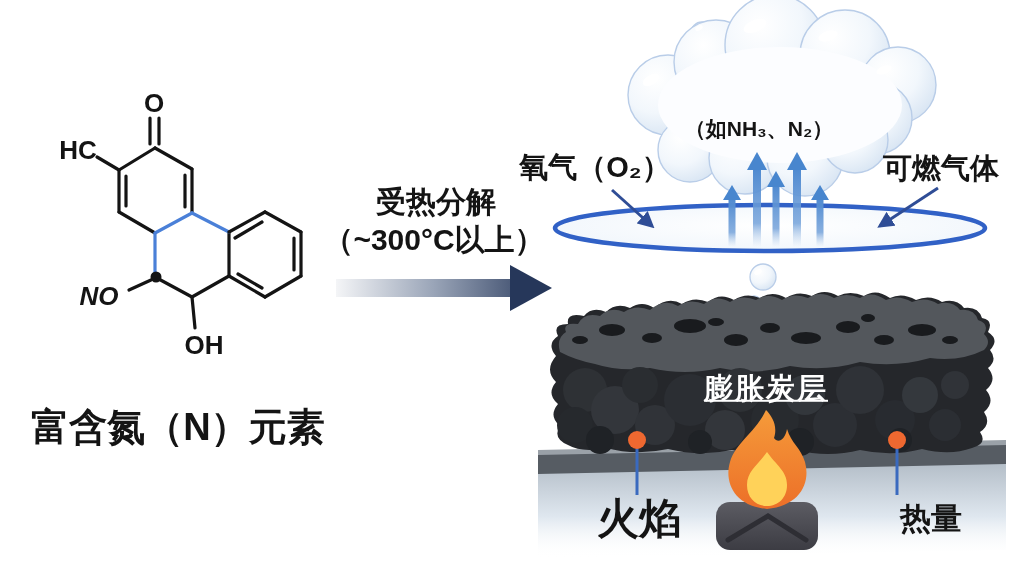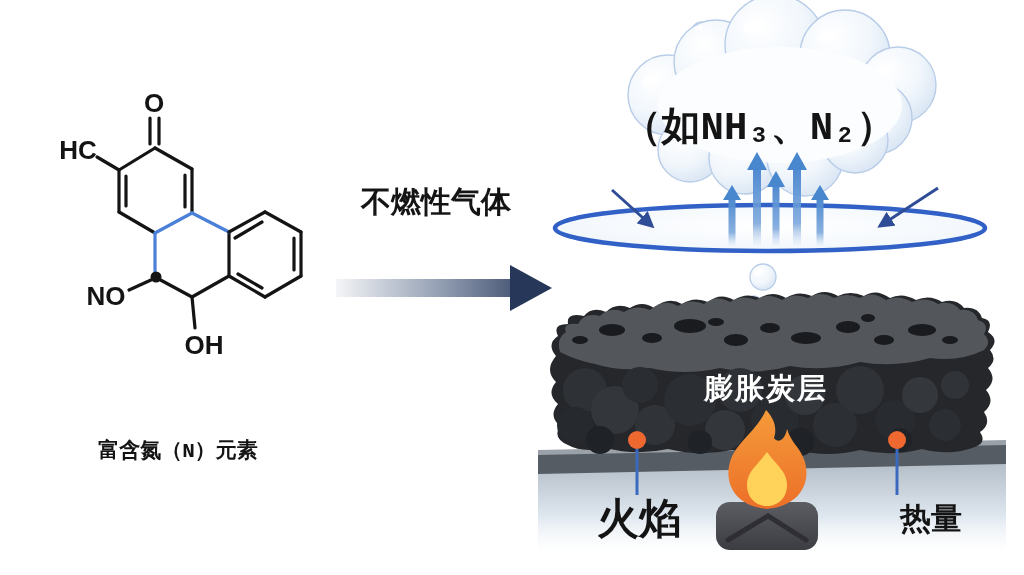--- a/index.html
+++ b/index.html
@@ -3,28 +3,28 @@
 <meta charset="utf-8">
 <style>
   html,body{margin:0;padding:0;background:#ffffff;}
   .canvas{position:relative;width:1024px;height:575px;background:#ffffff;overflow:hidden;
           font-family:"Liberation Sans","DejaVu Sans",sans-serif;}
   .art{position:absolute;left:0;top:0;}
   .lbl{position:absolute;transform:translate(-50%,-50%);white-space:nowrap;
        color:#141414;font-weight:bold;line-height:1.05;text-align:center;}
   .atom{font-size:26px;font-weight:600;}
   .mca-name{left:178px;top:396px;font-size:34px;}
-  .mca-desc{left:178px;top:452px;font-size:21px;font-family:Liberation Mono, monospace;}
+  .mca-desc{left:178px;top:428px;font-size:38px;}
   .rx1{left:436px;top:202px;font-size:30px;}
   .rx2{left:434px;top:240px;font-size:30px;}
   .cloud1{left:757px;top:95px;font-size:30px;}
-  .cloud2{left:759px;top:129px;font-size:39px;font-family:Liberation Mono, monospace;}
+  .cloud2{left:759px;top:129px;font-size:21px;}
   .oxy{left:595px;top:167px;font-size:29px;}
   .flam{left:941px;top:168px;font-size:29px;}
-  .charlbl{left:766px;top:388px;font-size:29px;color:#ffffff;letter-spacing:2px;}
+  .charlbl{left:766px;top:388px;font-size:29px;color:#ffffff;letter-spacing:2px;text-decoration:underline;}
   .firelbl{left:639px;top:519px;font-size:42px;}
   .heatlbl{left:931px;top:519px;font-size:31px;}
 </style>
 </head>
 <body>
 
 <div class="canvas">
 
   <svg class="art" width="1024" height="575" viewBox="0 0 1024 575">
     <defs>
@@ -249,27 +249,30 @@
       <path fill="url(#flameGrad)" d="M766,410 C756,432 736,442 730,462 C724,482 734,506 767,509
                C799,506 811,484 805,462 C801,448 791,443 787,429
                C785,440 778,444 774,438 C778,426 772,416 766,410 Z"></path>
       <path fill="#ffd259" d="M767,452 C758,465 747,471 747,485 C747,498 756,506 767,506
                C778,506 787,498 787,485 C787,471 776,465 767,452 Z"></path>
     </g>
   </svg>
 
   <div class="lbl atom" style="left:154px;top:104px;">O</div>
   <div class="lbl atom" style="left:78px;top:151px;text-align:right;">HC</div>
-  <div class="lbl atom" style="left:106px;top:297px;">NO</div>
+  <div class="lbl atom" style="left:99px;top:297px;font-style:italic;">NO</div>
   <div class="lbl atom" style="left:204px;top:346px;">OH</div>
 
   <div class="lbl mca-desc">富含氮（N）元素</div>
 
-  <div class="lbl rx1">不燃性气体</div>
+  <div class="lbl rx1">受热分解</div>
+  <div class="lbl rx2">（~300°C以上）</div>
 
   <div class="lbl cloud2">（如NH₃、N₂）</div>
 
+  <div class="lbl oxy">氧气（O₂）</div>
+  <div class="lbl flam">可燃气体</div>
 
   <div class="lbl charlbl">膨胀炭层</div>
 
   <div class="lbl firelbl">火焰</div>
   <div class="lbl heatlbl">热量</div>
 </div>
 
 </body></html>

